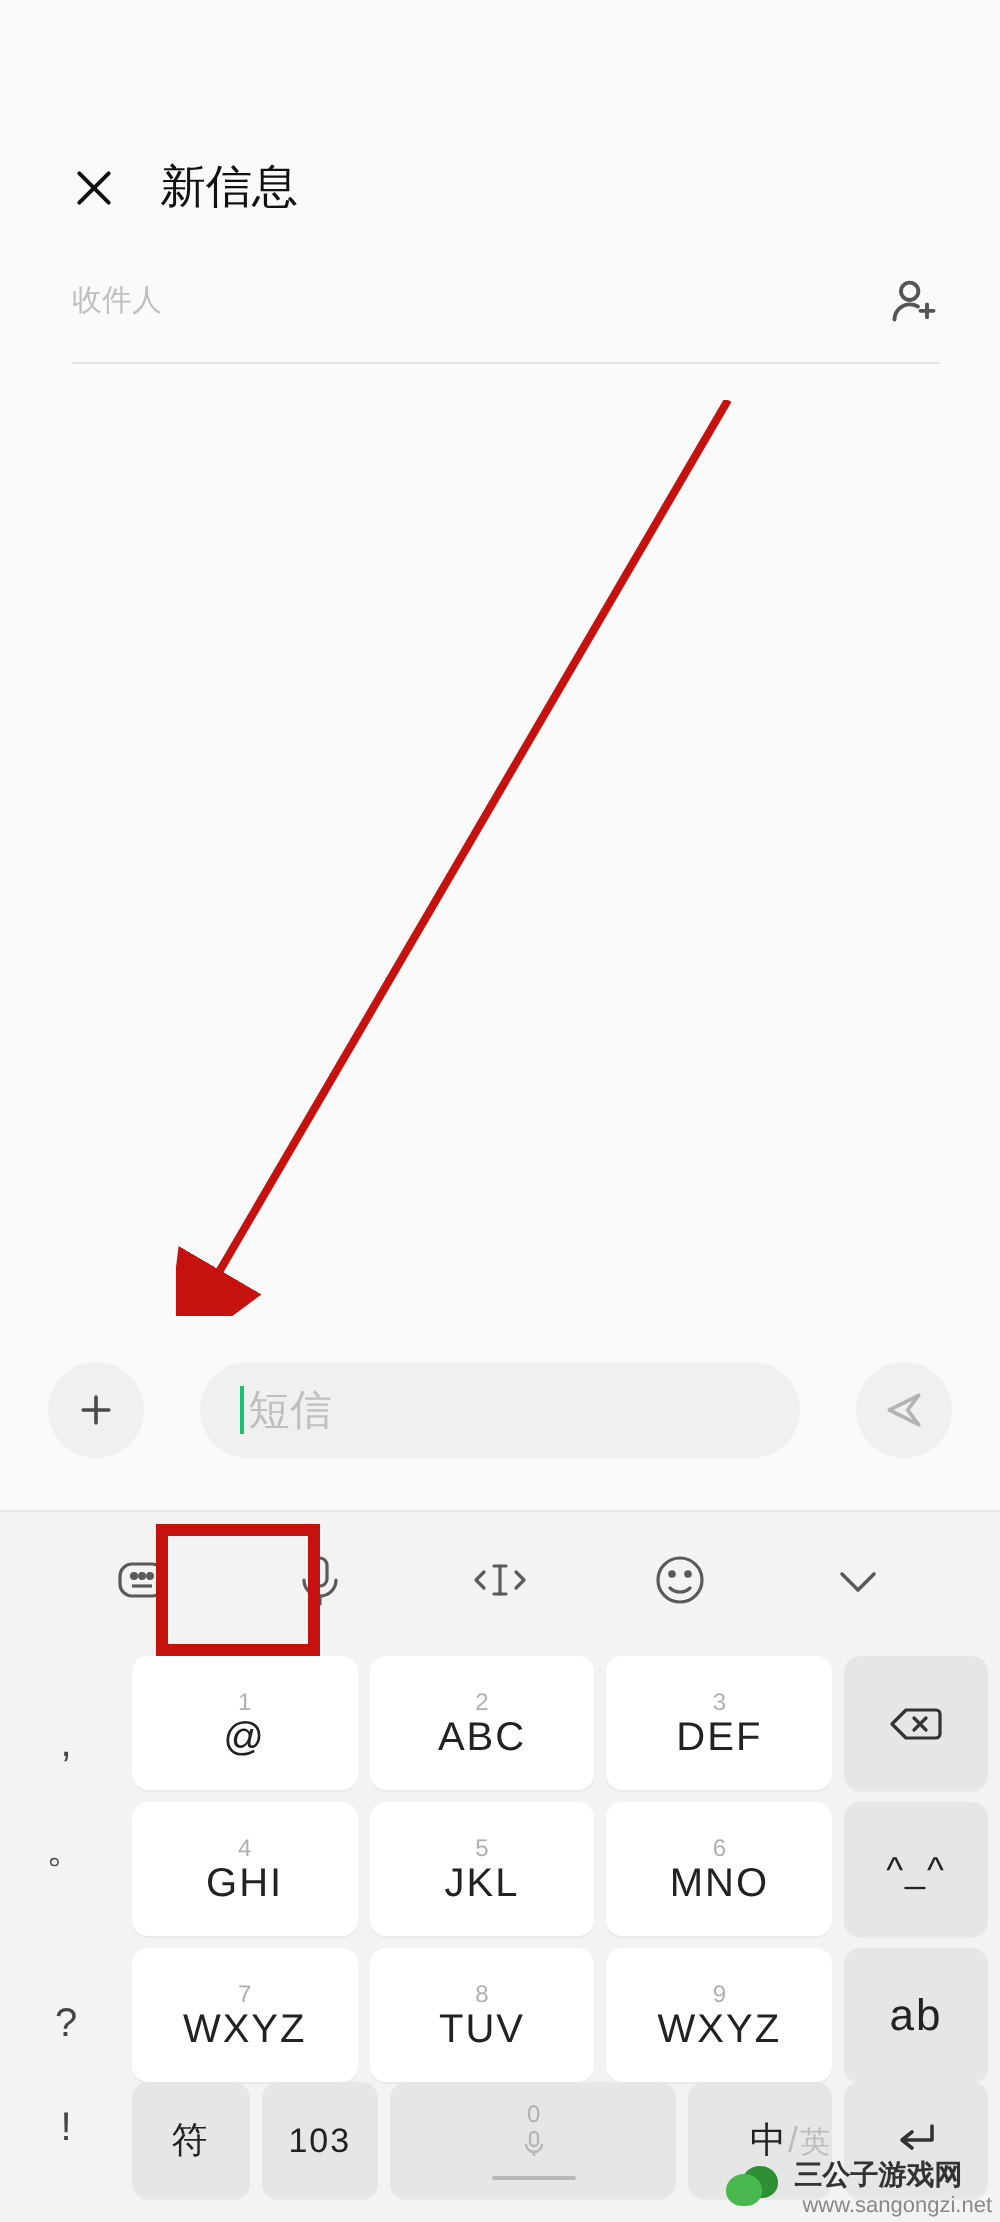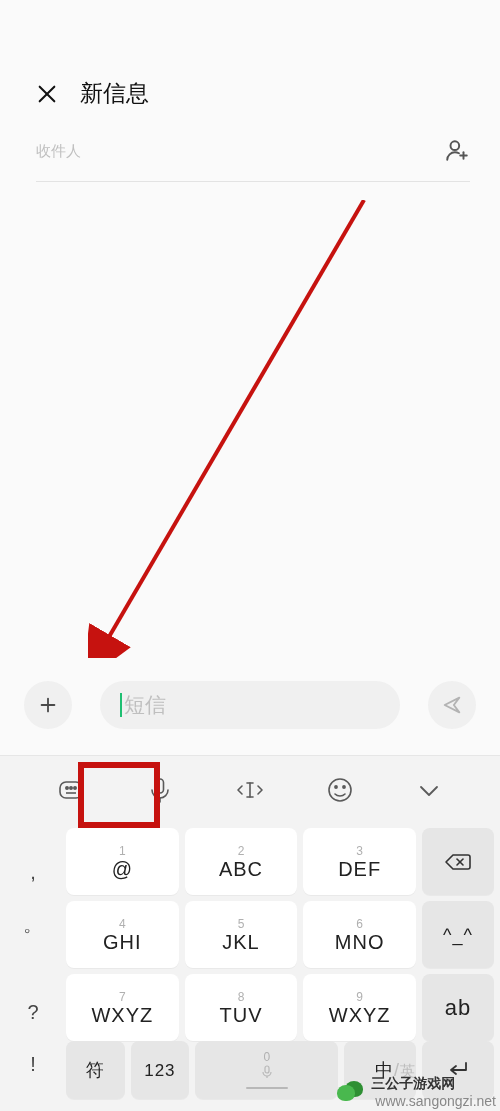--- a/index.html
+++ b/index.html
@@ -63,21 +63,21 @@
   
   .arrow-svg { position: absolute; top: 200px; left: 88px; pointer-events: none; }
   
   
   .watermark { position: absolute; right: 0; bottom: 0; display: flex; align-items: center; gap: 6px; background: rgba(255,255,255,0.0); padding: 2px 4px; font-size: 14px; color: #555; }
   .watermark .logo { width: 28px; height: 22px; position: relative; }
   .watermark .face { position:absolute; border-radius:50% 50% 45% 45%; background:#49b84e; }
   .watermark .f1 { width:18px; height:16px; left:0; top:4px; }
   .watermark .f2 { width:18px; height:16px; left:8px; top:0; background:#2e8f33; }
   .watermark .txt { font-weight: 600; color:#333; }
-  .watermark .dom { font-size:14px; color:#888; margin-left:4px; }
+  .watermark .dom { font-size:11px; color:#888; margin-left:4px; }
 </style>
 </head>
 <body>
 
 <div class="app">
 
   <div class="header">
     <span class="close-icon">
       <svg viewBox="0 0 24 24" fill="none" stroke="currentColor" stroke-width="2.2" stroke-linecap="round">
           <line x1="4" y1="4" x2="20" y2="20"></line>
@@ -242,21 +242,21 @@
             <span class="lbl" style="font-size:22px;">ab</span>
           </div>
       </div>
 
       <div class="kbd-row bottom-row" style="margin-top:-73px;">
         <div class="key key-left" style="height:58px; visibility:hidden;"></div>
         <div class="key key-gray" style="flex:0.9;">
             <span class="lbl" style="font-size:18px;">符</span>
           </div>
         <div class="key key-gray" style="flex:0.9;">
-            <span class="lbl" style="font-size:17px;">123</span>
+            <span class="lbl" style="font-size:17px;">103</span>
           </div>
         <div class="key key-gray space-key">
           <span class="num">0</span>
           <span class="mic"><svg width="12" height="14" viewBox="0 0 12 14" fill="none" stroke="#b8b8b8" stroke-width="1.2">
                 <rect x="4" y="1" width="4" height="7" rx="2"></rect>
                 <path d="M2 7a4 4 0 0 0 8 0"></path>
                 <line x1="6" y1="11" x2="6" y2="13"></line>
               </svg></span>
           <span class="bar"></span>
         </div>

